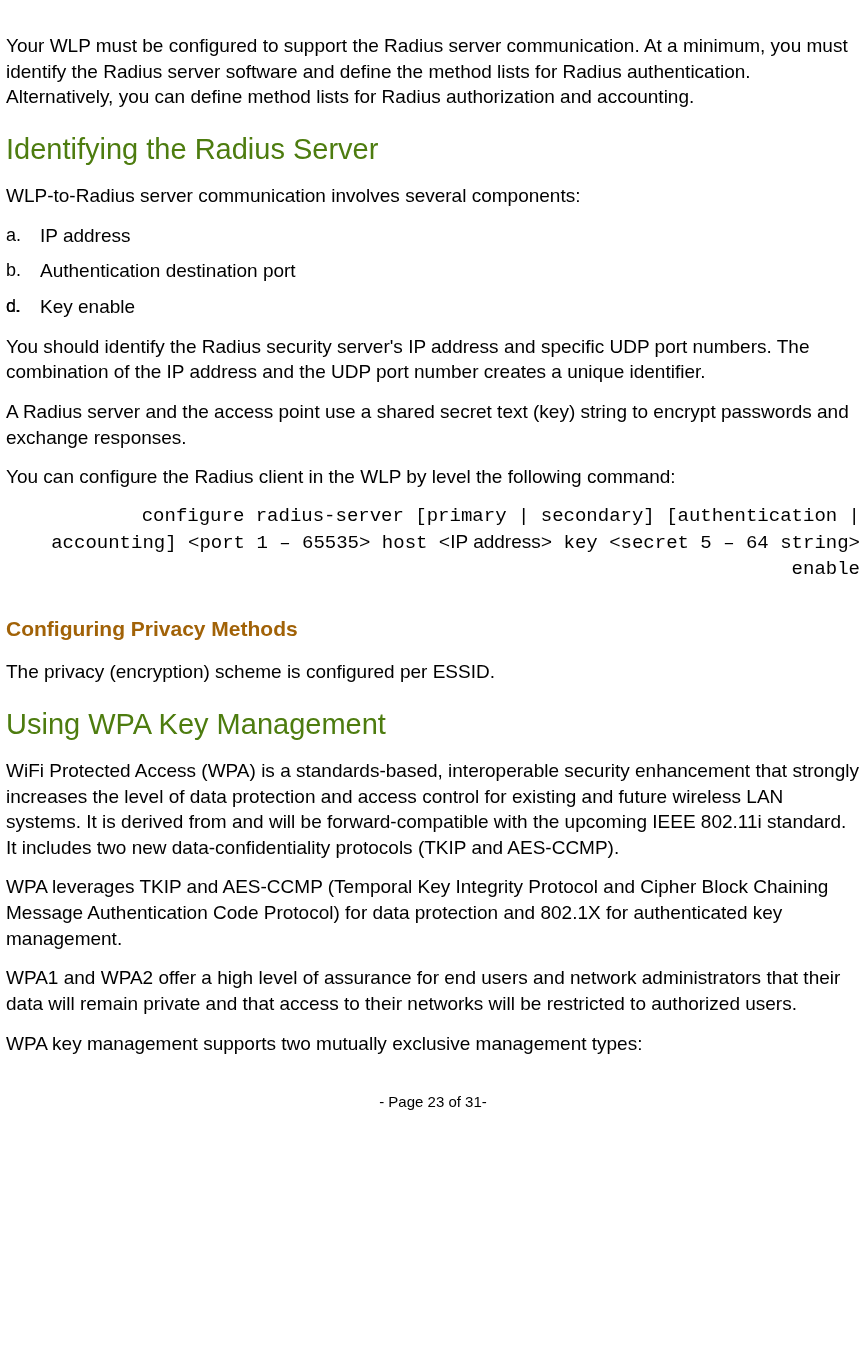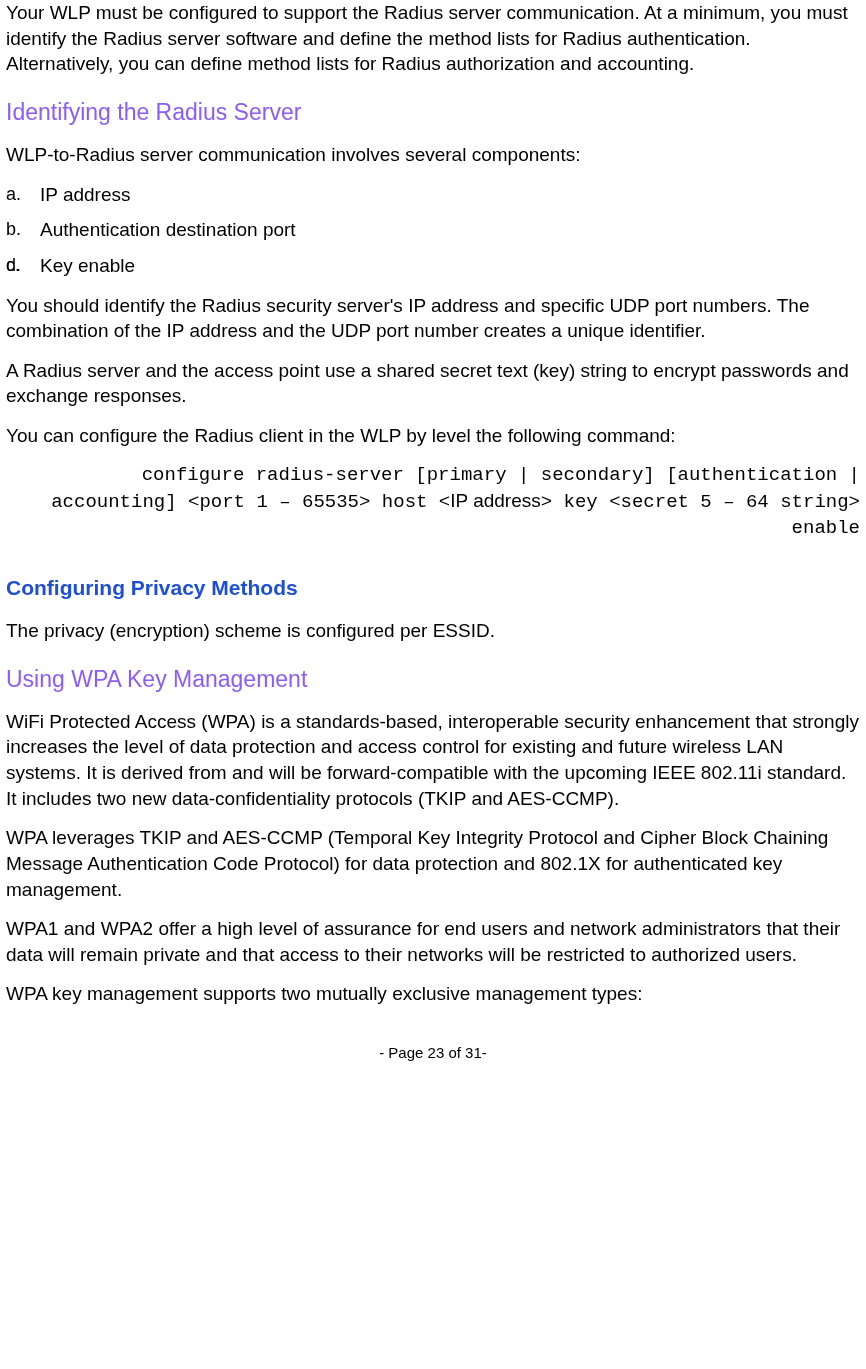--- a/index.html
+++ b/index.html
@@ -10,30 +10,31 @@
       margin: 0;
       padding: 0 6px;
       width: 866px;
       box-sizing: border-box;
     }
     p {
       margin: 0 0 14px 0;
     }
     .intro {
       margin-bottom: 20px;
+      margin-top: 33px;
     }
     h2.red {
-      color: #8b5cf6;
+      color: #4d7c0f;
       font-weight: normal;
-      font-size: 23px;
+      font-size: 29px;
       margin: 20px 0 14px 0;
       font-family: Verdana, Geneva, sans-serif;
     }
     h2.bold {
-      color: #1d4ed8;
+      color: #a16207;
       font-weight: bold;
       font-size: 21px;
       margin: 20px 0 16px 0;
       font-family: Verdana, Geneva, sans-serif;
     }
     ol.lettered {
       list-style: none;
       padding: 0;
       margin: 0 0 14px 0;
     }

